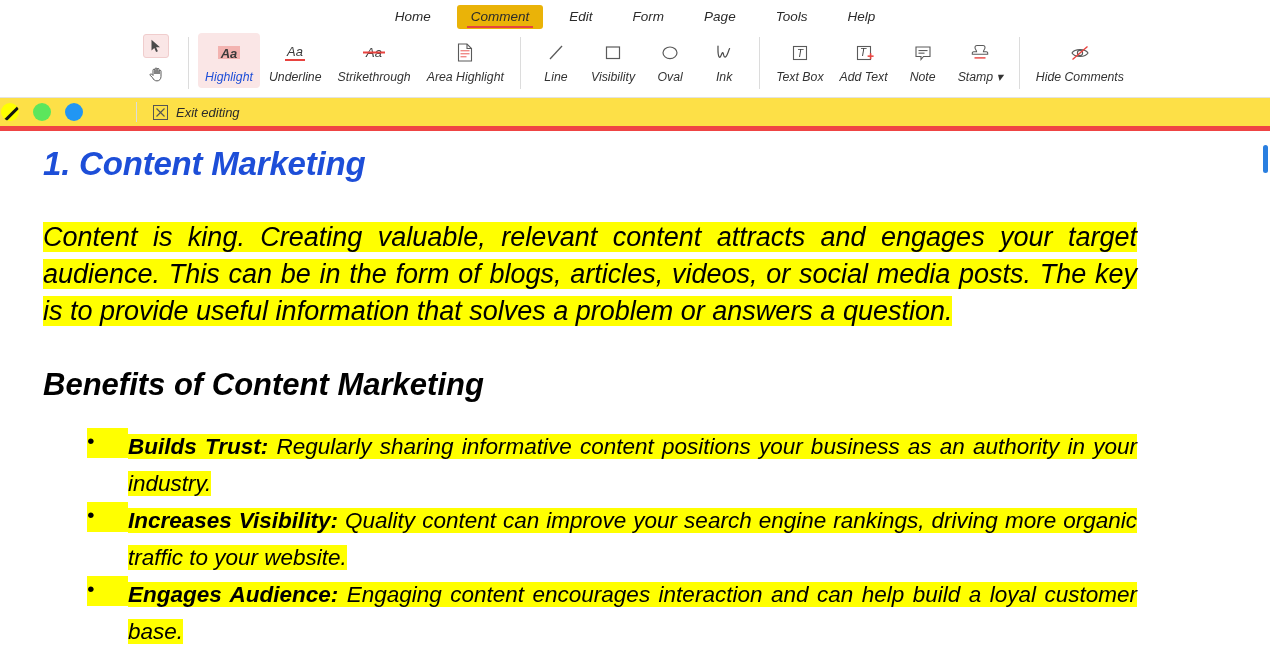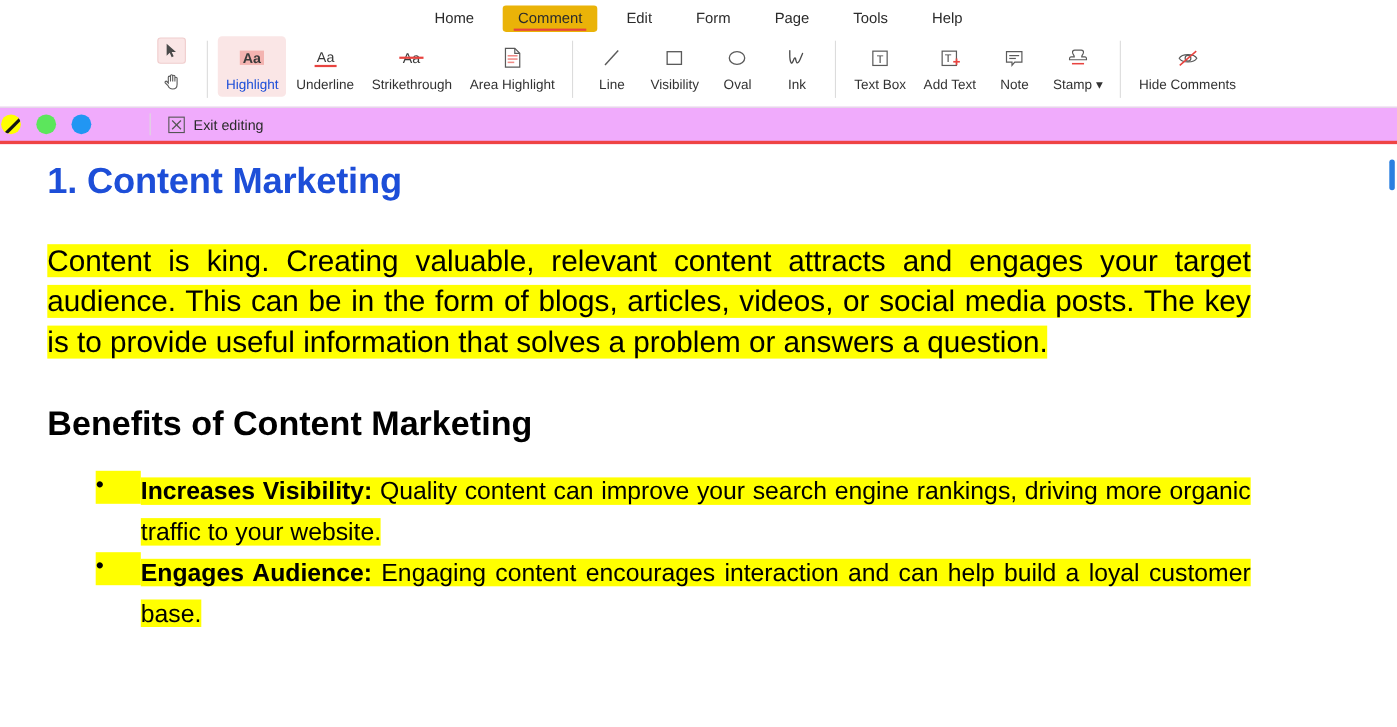--- a/index.html
+++ b/index.html
@@ -5,21 +5,21 @@
   * { box-sizing: border-box; }
   html, body {
     margin: 0; padding: 0;
     width: 1270px; height: 661px;
     overflow: hidden;
     background: #ffffff;
     font-family: "Liberation Sans", sans-serif;
   }
 
   
-  #app { position: relative; width: 1270px; height: 502px; background: #fff; }
+  #app { position: relative; width: 1270px; height: 502px; background: #fff; font-style: italic; }
 
   .menubar {
     position: absolute; top: 0; left: 0; width: 1270px; height: 33px;
     display: flex; align-items: center; justify-content: center;
     gap: 0px;
   }
   .menu-item {
     font-size: 13.5px;
     color: #2b2b2b;
     padding: 4px 14px 5px 14px;
@@ -82,23 +82,23 @@
   .tool .lbl {
     font-size: 12.3px; color: #333; white-space: nowrap; line-height: 14px;
   }
   .tool.selected { background: #fae6e6; }
   .tool.selected .lbl { color: #1d4ed8; }
 
   
   .optbar {
     position: absolute; top: 97px; left: 0; width: 1270px; height: 34px;
     border-top: 1px solid #e3e3e3;
-    border-bottom: 3px solid #ef4444;
+    border-bottom: 5px solid #ef4444;
     display: flex; align-items: center;
-    background: #f0abfc;
+    background: #fde047;
   }
   .swatches { display: flex; align-items: center; margin-left: -6px; }
   .swatch {
     width: 18px; height: 18px; border-radius: 50%;
     margin: 0 7px;
     position: relative;
   }
   .swatch.first { overflow: hidden; }
   .swatch.first .slash {
     position: absolute; left: -1px; top: 8px;
@@ -395,20 +395,24 @@
 
       <div class="para">
         <span class="hl">Content is king. Creating valuable, relevant content attracts and engages your target audience. This can be in the form of blogs, articles, videos, or social media posts. The key is to provide useful information that solves a problem or answers a question.</span>
       </div>
 
       <h2 class="doc-h2">Benefits of Content Marketing</h2>
 
       <ul class="bullets">
         <li>
           <span class="bullet-dot"></span>
+          <span class="hl"><b>Builds Trust:</b><span> Regularly sharing informative content positions your business as an authority in your industry.</span></span>
+        </li>
+        <li>
+          <span class="bullet-dot"></span>
           <span class="hl"><b>Increases Visibility:</b><span> Quality content can improve your search engine rankings, driving more organic traffic to your website.</span></span>
         </li>
         <li>
           <span class="bullet-dot"></span>
           <span class="hl"><b>Engages Audience:</b><span> Engaging content encourages interaction and can help build a loyal customer base.</span></span>
         </li>
       </ul>
 
     </div>
   </div>

